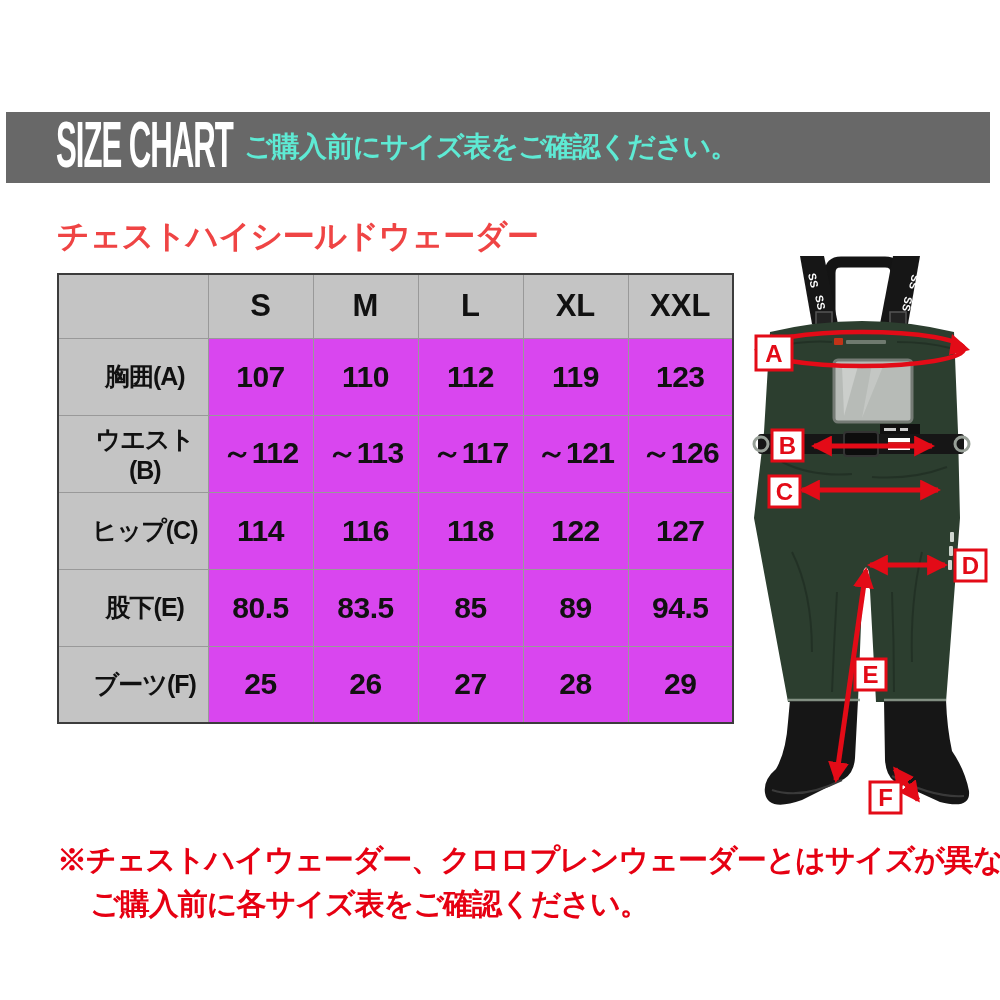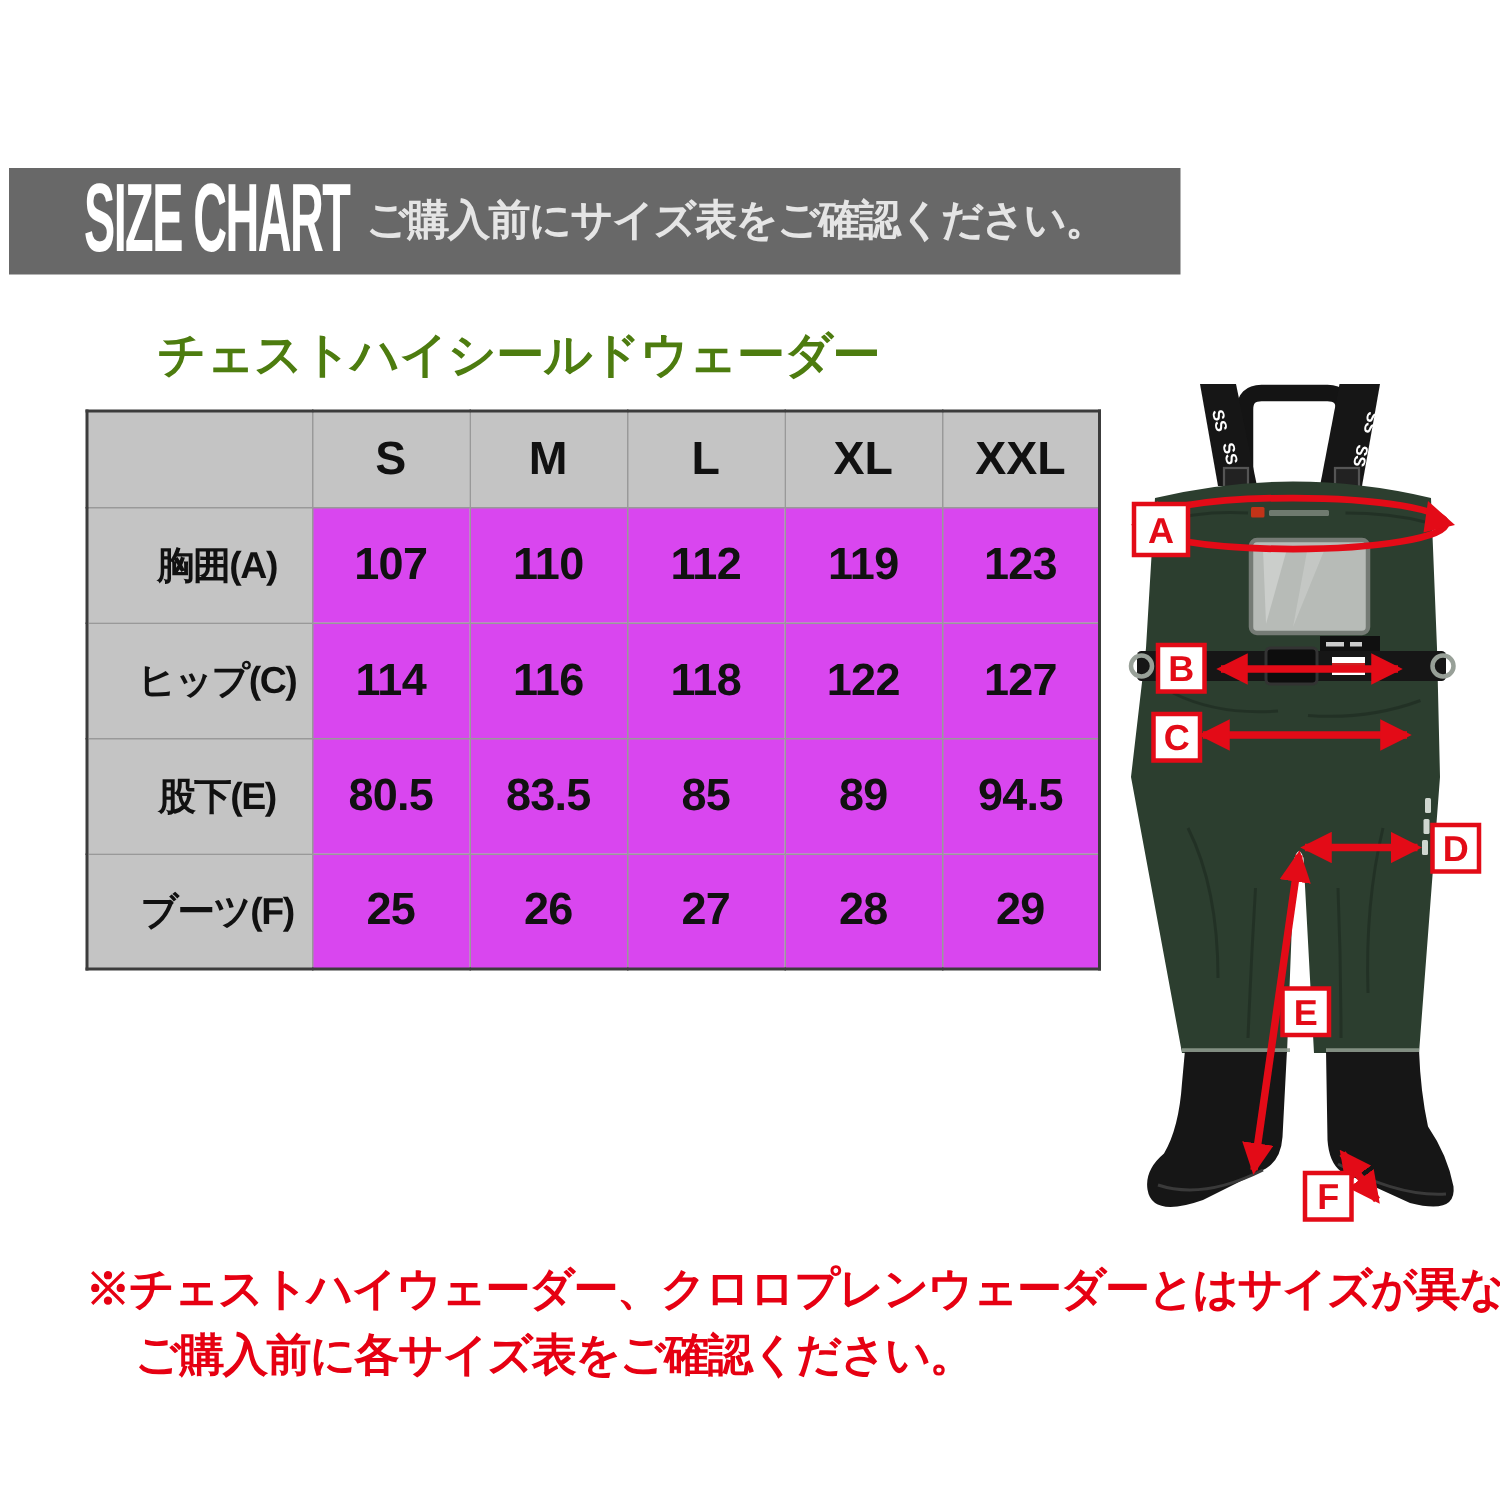--- a/index.html
+++ b/index.html
@@ -1,29 +1,29 @@
 <!DOCTYPE html>
 <html><head>
 <meta charset="utf-8">
 <style>
   html,body{margin:0;padding:0;background:#ffffff;}
   #stage{position:relative;width:1000px;height:1000px;background:#ffffff;overflow:hidden;
          font-family:"Liberation Sans",sans-serif;}
 
   
-  .banner{position:absolute;left:6px;top:112px;width:781px;height:71px;background:#686868;}
+  .banner{position:absolute;left:6px;top:112px;width:984px;height:71px;background:#686868;}
   .banner-logo{position:absolute;left:50px;top:50%;transform:translateY(-54%) scaleX(0.52) scaleY(1.08);
                transform-origin:left center;color:#ffffff;font-size:60px;font-weight:900;
                letter-spacing:-2px;white-space:nowrap;}
-  .banner-msg{position:absolute;left:238px;top:50%;transform:translateY(-52%);color:#e5e5e5;
+  .banner-msg{position:absolute;left:238px;top:50%;transform:translateY(-52%);color:#5eead4;
               font-size:28px;font-weight:700;letter-spacing:-1px;white-space:nowrap;}
 
   
-  .ptitle{position:absolute;left:57px;top:215px;font-size:32px;font-weight:800;color:#4d7c0f;
-          letter-spacing:-0.5px;white-space:nowrap;margin-left:48px;}
+  .ptitle{position:absolute;left:57px;top:215px;font-size:32px;font-weight:800;color:#ef4444;
+          letter-spacing:-0.5px;white-space:nowrap;}
 
   
   table.size{position:absolute;left:57px;top:273px;border-collapse:collapse;table-layout:fixed;
              border:2px solid #3c3c3c;}
   table.size th,table.size td{border:1px solid #999999;text-align:center;vertical-align:middle;
              padding:0;color:#111111;}
   table.size col.c-label{width:150px;}
   table.size col.c-size{width:105px;}
   table.size thead tr{height:64px;}
   table.size tbody tr{height:77px;}
@@ -75,20 +75,28 @@
     <tbody>
       <tr>
         <th>胸囲(A)</th>
         <td>107</td>
         <td>110</td>
         <td>112</td>
         <td>119</td>
         <td>123</td>
       </tr>
       <tr>
+        <th>ウエスト(B)</th>
+        <td>～112</td>
+        <td>～113</td>
+        <td>～117</td>
+        <td>～121</td>
+        <td>～126</td>
+      </tr>
+      <tr>
         <th>ヒップ(C)</th>
         <td>114</td>
         <td>116</td>
         <td>118</td>
         <td>122</td>
         <td>127</td>
       </tr>
       <tr>
         <th>股下(E)</th>
         <td>80.5</td>

